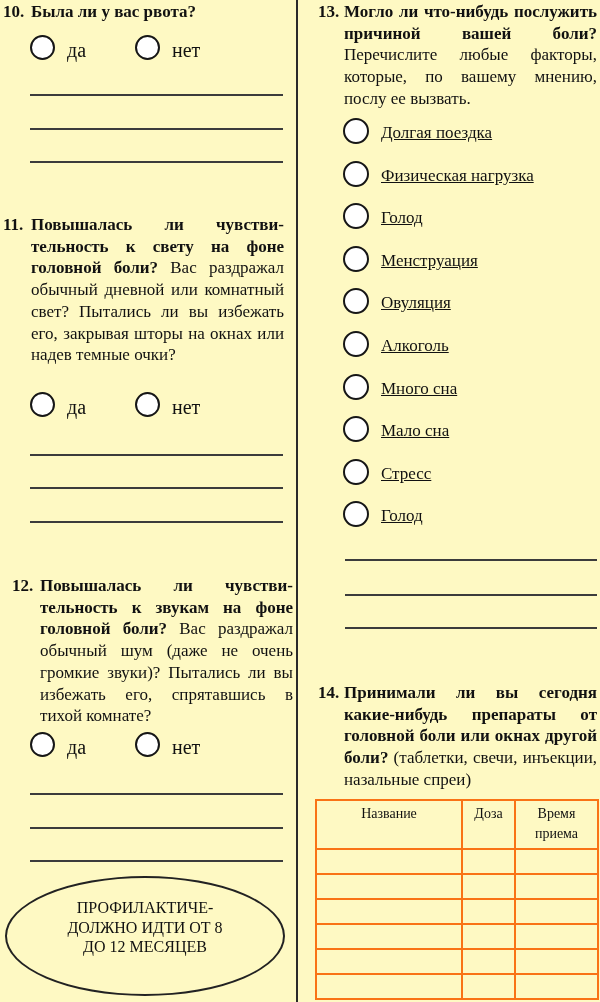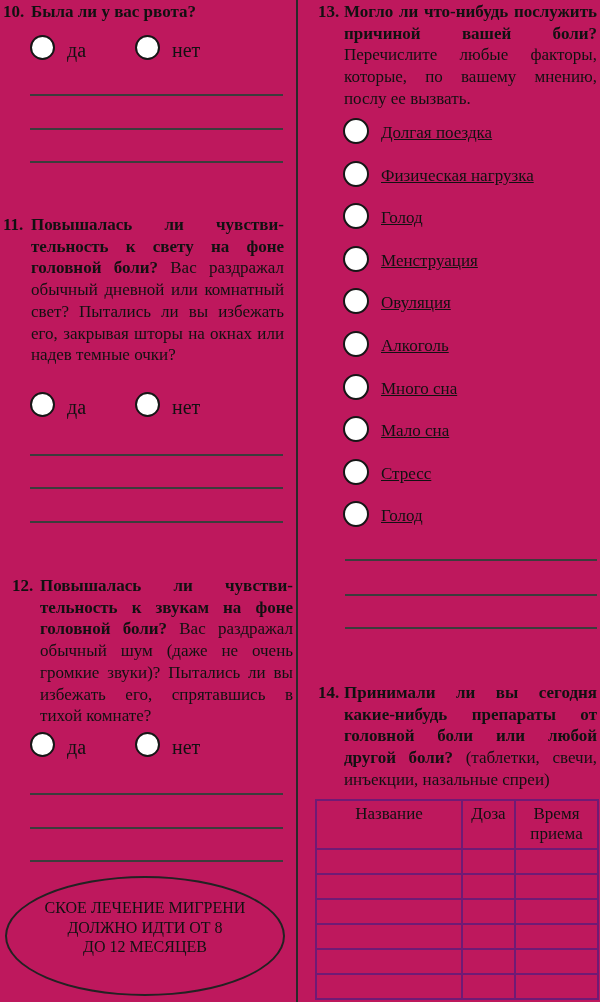--- a/index.html
+++ b/index.html
@@ -1,16 +1,16 @@
 <!DOCTYPE html>
 <html><head>
 <meta charset="utf-8">
 <style>
   html,body{margin:0;padding:0;background:#fff;}
-  .page{position:relative;width:600px;height:1002px;background:#be185d;overflow:hidden;
+  .page{position:relative;width:600px;height:1002px;background:#fef9c3;overflow:hidden;
         font-family:"Liberation Serif","DejaVu Serif",serif;color:#111;}
   .divider{position:absolute;left:296px;top:0;width:2px;height:1002px;background:#2a2a2a;}
   .q{position:absolute;margin:0;font-size:17px;line-height:21.7px;text-align:justify;
      padding-left:28px;box-sizing:border-box;}
   .q-right{padding-left:26px;}
   .qnum{position:absolute;left:0;top:0;font-weight:bold;}
   .b{font-weight:bold;}
   .answer-line{position:absolute;height:2px;background:#3c3c3c;}
   .radio-row{position:absolute;width:220px;height:26px;}
   .circle{position:absolute;width:21px;height:21px;border:2px solid #161616;border-radius:50%;
@@ -18,21 +18,21 @@
   .rlabel{position:absolute;top:5px;font-size:20px;line-height:20px;}
   .opt{position:absolute;left:343px;height:27px;}
   .opt .circle{left:0;top:0;width:22px;height:22px;}
   .opt .olabel{position:absolute;left:38px;top:5px;font-size:17px;white-space:nowrap;text-decoration:underline;}
   .oval{position:absolute;left:5px;top:876px;width:276px;height:116px;border:2px solid #222;
         border-radius:50%;text-align:center;}
   .oval-text{padding-top:20px;font-size:16px;line-height:19.5px;}
   .oval-text div{white-space:nowrap;}
   table.med{position:absolute;left:315px;top:799px;width:282px;border-collapse:collapse;
             table-layout:fixed;}
-  table.med th,table.med td{border:2px solid #701a75;font-size:17px;font-weight:normal;
+  table.med th,table.med td{border:2px solid #f97316;font-size:14px;font-weight:normal;
             text-align:center;padding:0;}
   table.med th{height:44px;vertical-align:top;padding-top:3px;line-height:20px;}
   table.med td{height:23px;}
 </style>
 </head>
 <body>
 
 <div class="page">
   <div class="divider"></div>
 
@@ -81,21 +81,21 @@
     <span class="circle" style="left:105px;top:0;"></span>
     <span class="rlabel" style="left:142px;">нет</span>
   </div>
 
   <div class="answer-line" style="left:30px;top:793px;width:253px;"></div>
   <div class="answer-line" style="left:30px;top:827px;width:253px;"></div>
   <div class="answer-line" style="left:30px;top:860px;width:253px;"></div>
 
   <div class="oval">
     <div class="oval-text">
-        <div>СКОЕ ЛЕЧЕНИЕ МИГРЕНИ</div>
+        <div>ПРОФИЛАКТИЧЕ-</div>
         <div>ДОЛЖНО ИДТИ ОТ 8</div>
         <div>ДО 12 МЕСЯЦЕВ</div>
       </div>
   </div>
 
   <p class="q q-right" style="left:318px;top:1px;width:279px;">
     <span class="qnum">13.</span>
     <span class="b">Могло ли что-нибудь послу­жить причиной вашей боли?</span>
     <span>Перечислите любые факто­ры, которые, по вашему мне­нию, послу ее вызвать.</span>
   </p>
@@ -142,21 +142,21 @@
         <span class="olabel">Голод</span>
       </div>
     </div>
 
   <div class="answer-line" style="left:345px;top:559px;width:252px;"></div>
   <div class="answer-line" style="left:345px;top:594px;width:252px;"></div>
   <div class="answer-line" style="left:345px;top:627px;width:252px;"></div>
 
   <p class="q q-right" style="left:318px;top:682px;width:279px;">
     <span class="qnum">14.</span>
-    <span class="b">Принимали ли вы сегодня какие-нибудь препараты от головной боли или любой другой боли?</span>
+    <span class="b">Принимали ли вы сегодня какие-нибудь препараты от головной боли или окнах другой боли?</span>
     <span>(таблетки, свечи, инъекции, назальные спреи)</span>
   </p>
 
   <table class="med">
     <colgroup>
         <col style="width:146px">
         <col style="width:53px">
         <col style="width:83px">
       </colgroup>
     <thead>

